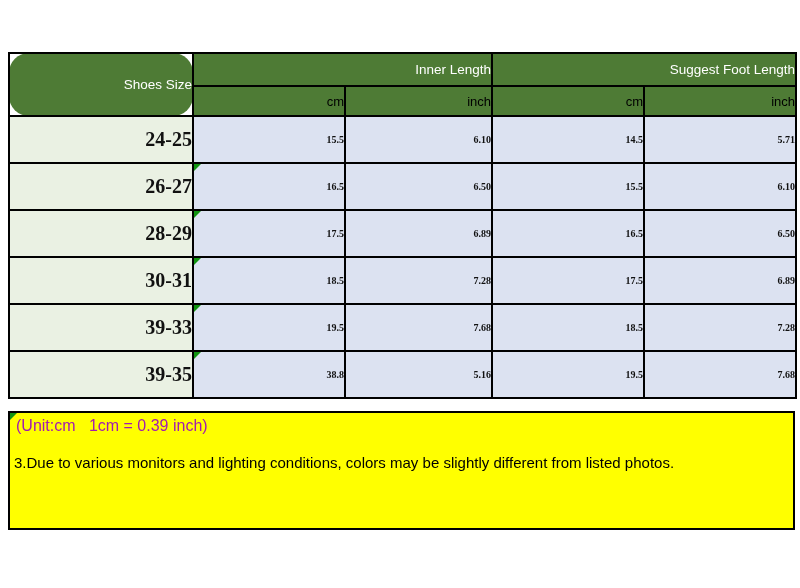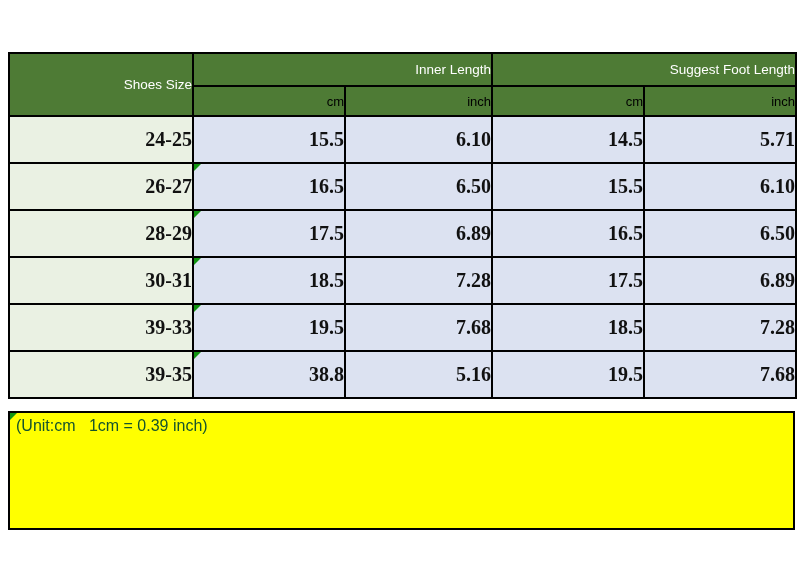--- a/index.html
+++ b/index.html
@@ -40,41 +40,42 @@
     color: #ffffff;
     font-weight: normal;
     font-size: 13.5px;
     height: 31px;
   }
   th.corner-header {
     background: #4e7b35;
     color: #ffffff;
     font-weight: normal;
     font-size: 13.5px;
+    border-radius: 20px;
   }
   th.unit-header {
     background: #4e7b35;
     color: #000000;
     font-weight: normal;
     font-size: 13px;
     height: 28px;
   }
   td.size-cell {
     background: #eaf1e3;
     font-family: "Liberation Serif", serif;
     font-weight: bold;
     font-size: 20px;
     color: #111111;
     height: 45px;
   }
   td.value-cell {
     background: #dce2f1;
     font-family: "Liberation Serif", serif;
     font-weight: bold;
-    font-size: 20px;
+    font-size: 10px;
     color: #111111;
     height: 45px;
     margin-left: 28px;
   }
   .cell-marker {
     position: absolute;
     top: 0;
     left: 0;
     width: 0;
     height: 0;
@@ -86,21 +87,21 @@
     left: 8px;
     top: 411px;
     width: 783px;
     height: 115px;
     background: #ffff00;
     border: 2px solid #000000;
   }
   .notes-box .unit-line {
     white-space: pre;
     font-size: 16px;
-    color: #14532d;
+    color: #a21caf;
     padding: 4px 0 0 6px;
   }
   .notes-box .note-lines {
     margin-top: 16px;
     padding-left: 4px;
     font-size: 15px;
     color: #000000;
     line-height: 23px;
   }
 </style>
@@ -175,16 +176,17 @@
           <td class="value-cell">7.68</td>
         </tr>
       </tbody>
     </table>
   </div>
 
   <div class="notes-box">
     <span class="cell-marker"></span>
     <div class="unit-line">(Unit:cm   1cm = 0.39 inch)</div>
     <div class="note-lines">
+      <div>3.Due to various monitors and lighting conditions, colors may be slightly different from listed photos.</div>
     </div>
   </div>
 
 </div>
 
 </body></html>

